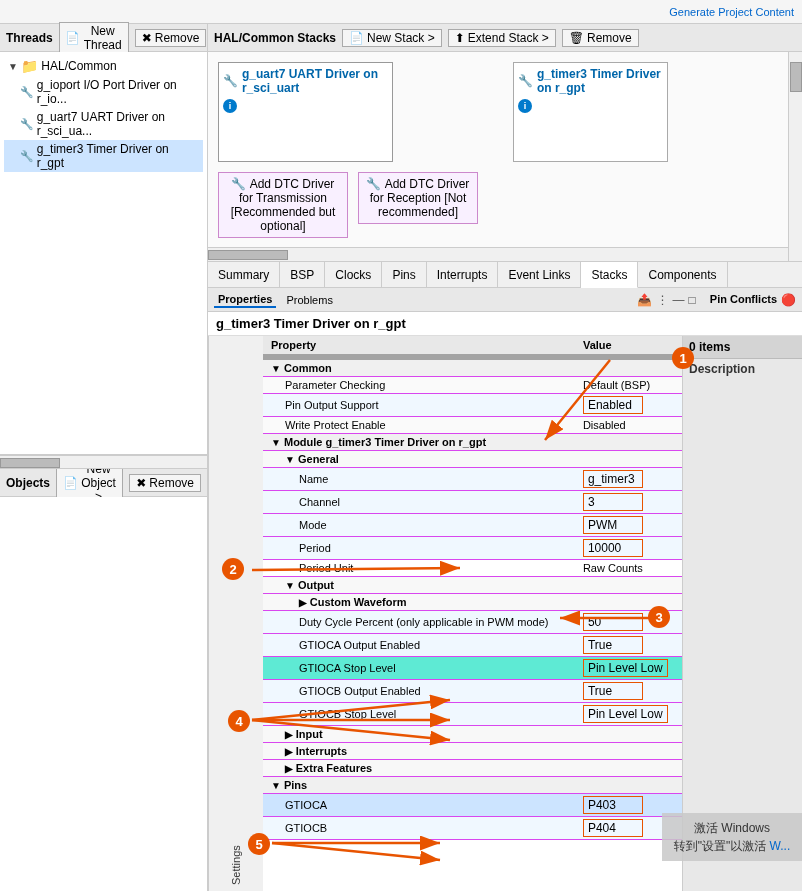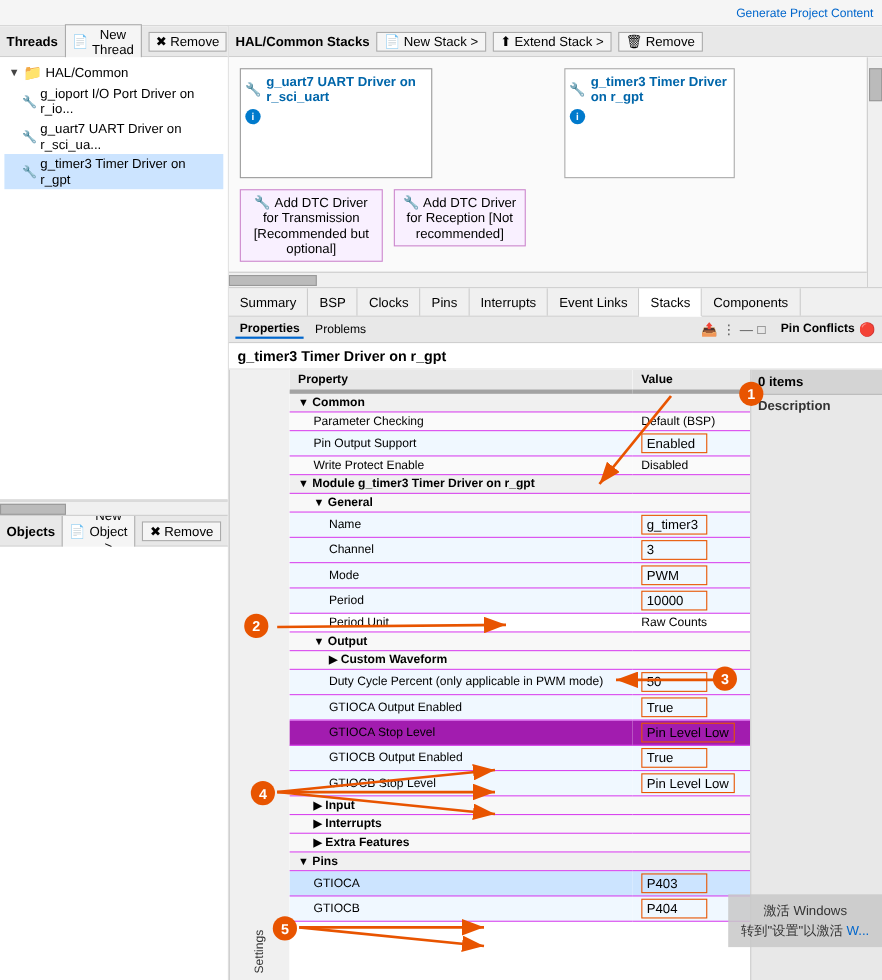--- a/index.html
+++ b/index.html
@@ -244,21 +244,21 @@
       overflow: auto;
       background: #fff;
     }
 
     table.property-table {
       width: 100%;
       border-collapse: collapse;
     }
     table.property-table th {
       background: #e8e8e8;
-      border-bottom: 4px solid #a3a3a3;
+      border-bottom: 6px solid #a3a3a3;
       padding: 3px 8px;
       text-align: left;
       font-size: 11px;
       position: sticky;
       top: 0;
     }
     table.property-table td {
       padding: 2px 8px;
       border-bottom: 1px solid #d946ef;
       font-size: 11px;
@@ -540,21 +540,21 @@
                   <td colspan="2" style="padding-left: 36px;"><span style="font-size:10px;">▶</span> Custom Waveform</td>
                 </tr>
                 <tr style="background: rgb(240, 248, 255);">
                   <td style="padding-left: 36px;">Duty Cycle Percent (only applicable in PWM mode)</td>
                   <td><span class="val-box">50</span></td>
                 </tr>
                 <tr style="background: rgb(240, 248, 255);">
                   <td style="padding-left: 36px;">GTIOCA Output Enabled</td>
                   <td><span class="val-box">True</span></td>
                 </tr>
-                <tr style="background: #a21caf;">
+                <tr style="background: #5eead4;">
                   <td style="padding-left: 36px;">GTIOCA Stop Level</td>
                   <td><span class="val-box">Pin Level Low</span></td>
                 </tr>
                 <tr style="background: rgb(240, 248, 255);">
                   <td style="padding-left: 36px;">GTIOCB Output Enabled</td>
                   <td><span class="val-box">True</span></td>
                 </tr>
                 <tr style="background: rgb(240, 248, 255);">
                   <td style="padding-left: 36px;">GTIOCB Stop Level</td>
                   <td><span class="val-box">Pin Level Low</span></td>

